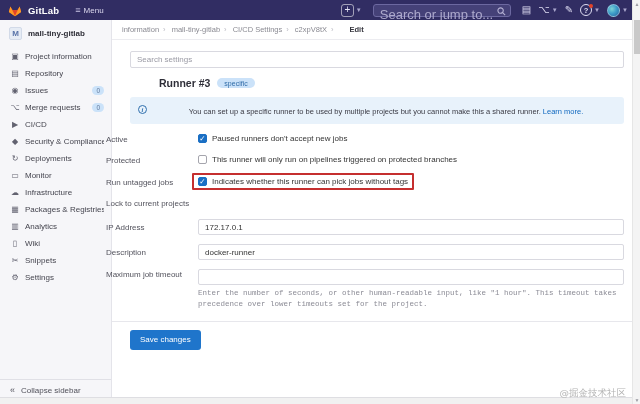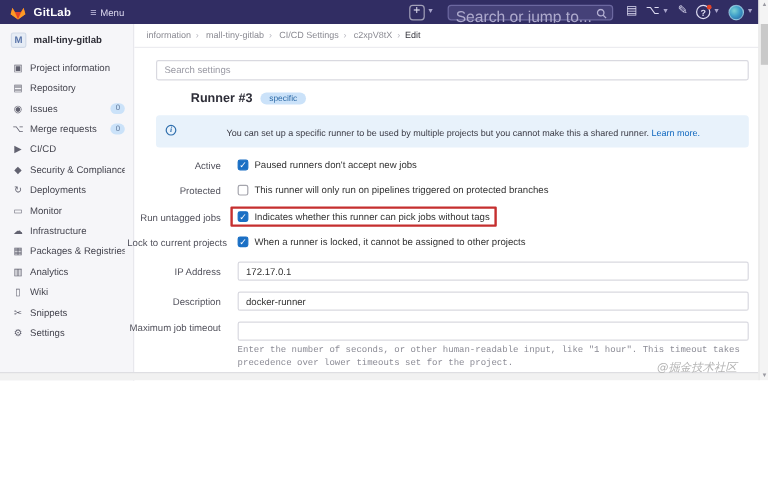--- a/index.html
+++ b/index.html
@@ -1,17 +1,17 @@
 <!DOCTYPE html>
 <html style="--navbar_bg: #312d63; --navbar_search_bg: #454178; --sidebar_bg: #f6f6f9; --accent_blue: #1f75cb; --link_blue: #1068bf; --alert_bg: #e8f2fb; --badge_bg: #cbe2f9; --checkbox_blue: #1a6fc4; --highlight_red: #c52f2f; --logo_orange: #fc6d26; --help_dot: #e24329;"><head>
 <meta charset="utf-8">
 <style>
   * { margin:0; padding:0; box-sizing:border-box; }
   html,body { width:640px; height:404px; overflow:hidden; font-family:"Liberation Sans", sans-serif; background:#fff; }
-  .screen { position:relative; width:640px; height:317px; overflow:hidden; }
+  .screen { position:relative; width:640px; height:404px; overflow:hidden; }
 
   
   .navbar { height:20px; background:var(--navbar_bg); display:flex; align-items:center; justify-content:space-between; padding:0 12px 0 8px; }
   .nav-left { display:flex; align-items:center; gap:6px; }
   .logo svg { display:block; }
   .brand { color:#fff; font-size:9.5px; font-weight:bold; letter-spacing:.2px; }
   .menu-btn { display:flex; align-items:center; gap:3px; margin-left:10px; color:#dcd9ef; font-size:8px; cursor:pointer; }
   .hamburger { font-size:9px; color:#c9c5e4; }
   .nav-right { display:flex; align-items:center; gap:7px; }
   .caret { color:#a9a5cc; font-size:6px; line-height:1; }
@@ -42,61 +42,61 @@
   .side-badge { margin-left:auto; background:var(--badge_bg); color:#61799c; font-size:6.5px; padding:0 4px; border-radius:7px; line-height:9px; }
   .collapse-row { margin-top:auto; border-top:1px solid #e0e0e6; padding:5px 10px 9px; font-size:8px; color:#50505a; display:flex; align-items:center; gap:6px; cursor:pointer; }
   .collapse-ic { font-size:9px; color:#55555f; }
 
   
   main { flex:1; background:#fff; min-width:0; position:relative; }
   .breadcrumb-bar { height:20px; border-bottom:1px solid #ececf0; display:flex; align-items:center; padding:0 10px; font-size:7.5px; color:#8a8a92; }
   .crumbs { display:inline; }
   .crumb { cursor:pointer; }
   .sep { color:#b8b8c0; margin:0 4px; }
-  .crumb-current { color:#36363e; font-weight:normal; }
+  .crumb-current { color:#36363e; font-weight:bold;margin-left:12px; }
 
   .content { padding:8px 16px 0 18px; }
   .settings-search { width:100%; height:17px; border:1px solid #d9d9e0; border-radius:2px; font-size:8px; color:#6a6a74; padding:0 6px; outline:none; font-family:inherit; background:#fff; }
   .settings-search::placeholder { color:#9a9aa4; }
 
   .title-row { margin-top:9px; display:flex; align-items:center; gap:7px;margin-left:29px; }
   .page-title { font-size:10.5px; font-weight:bold; color:#2e2e38; }
   .runner-badge { background:var(--badge_bg); color:#316da8; font-size:7px; padding:1.5px 7px; border-radius:8px; }
 
   .alert { margin-top:8px; background:var(--alert_bg); border-radius:3px; padding:7px 6px 8px 24px; position:relative; font-size:8px; }
   .alert-ic { position:absolute; left:8px; top:8px; width:9px; height:9px; border:1px solid #2f6fad; border-radius:50%; color:#2f6fad; font-size:6.5px; font-weight:bold; font-family:"Liberation Serif", serif; font-style:italic; display:flex; align-items:center; justify-content:center; }
   .alert-heading { font-weight:bold; color:#26263a; }
   .alert-body { margin-top:3px; color:#3a3a44; font-size:7.5px; white-space:nowrap;text-align:center; }
   .alert-link { color:var(--link_blue); cursor:pointer; }
 
   .form { margin-top:10px; font-size:8px; }
   .form-row { display:flex; align-items:flex-start; margin-bottom:11px; }
   .form-row.input-row { margin-bottom:9px; align-items:center; }
-  .form-label { width:92px; margin-left:-24px; padding-right:14px; text-align:right; color:#53535d; flex-shrink:0; white-space:nowrap; padding-top:1px; }
+  .form-label { width:92px; margin-left:-24px; padding-right:14px; text-align:left; color:#53535d; flex-shrink:0; white-space:nowrap; padding-top:1px; }
   .input-row .form-label { padding-top:0; }
   .form-field { flex:1; min-width:0; }
   .cb-box { display:inline-flex; align-items:center; cursor:pointer; }
   .checkbox { width:9px; height:9px; border:1px solid #a5a5ad; border-radius:2px; background:#fff; display:inline-flex; align-items:center; justify-content:center; flex-shrink:0; }
   .checkbox.checked { background:var(--checkbox_blue); border-color:var(--checkbox_blue); }
   .checkbox.checked::after { content:"✓"; color:#fff; font-size:7.5px; line-height:7px; }
   .cb-text { margin-left:5px; color:#333; white-space:nowrap; }
   .hl-box { border:2px solid var(--highlight_red); padding:2px 4px 2px 4px; margin:-4px 0 -4px -6px; border-radius:1px; }
   .text-input { width:100%; height:16px; border:1px solid #d9d9e0; border-radius:2px; font-size:8px; color:#333; padding:0 6px; outline:none; font-family:inherit; }
   .stack { display:flex; flex-direction:column;font-family:Liberation Mono, monospace; }
   .help-text { margin-top:3px; color:#8c8c96; font-size:7.5px; line-height:1.45; }
   .divider { border-top:1px solid #e7e7ec; margin:11px -16px 0 -18px; }
   .save-btn { margin-top:8px; background:var(--accent_blue); color:#fff; border:none; border-radius:3px; font-size:8px; padding:5px 10px 6px; font-family:inherit; cursor:pointer; }
 
   
   .v-scroll { position:absolute; right:0; top:0; bottom:0; width:8px; background:#f4f4f4; border-left:1px solid #e6e6e6; z-index:5; }
   .v-thumb { position:absolute; top:20px; left:1px; width:6px; height:34px; background:#c9c9c9; }
   .v-arrow { position:absolute; left:0; width:8px; text-align:center; font-size:5px; color:#9a9aa2; }
   .v-arrow.up { top:1px; } .v-arrow.down { bottom:1px; }
   .h-scroll { position:absolute; left:0; right:8px; bottom:0; height:7px; background:#f1f1f1; border-top:1px solid #dedee2; z-index:4; }
-  .watermark { position:absolute; right:26px; bottom:4px; color:#b3b3b3; font-size:9.5px; z-index:6; font-family:"DejaVu Sans", sans-serif;font-style:italic; }
+  .watermark { position:absolute; right:14px; bottom:4px; color:#b3b3b3; font-size:9.5px; z-index:6; font-family:"DejaVu Sans", sans-serif; }
 </style>
 </head>
 <body>
 
 <div class="screen">
 
   <header class="navbar">
     <div class="nav-left">
       <span class="logo">
         <svg width="14" height="13" viewBox="0 0 24 22">
@@ -298,26 +298,20 @@
             <div class="form-field">
               <label class="cb-box hl-box">
                 <span class="checkbox checked"></span>
                 <span class="cb-text">Indicates whether this runner can pick jobs without tags</span>
               </label>
             </div>
           </div>
 
           <div class="form-row">
             <div class="form-label">Lock to current projects</div>
-            <div class="form-field">
-              <label class="cb-box">
-                <span class="checkbox checked"></span>
-                <span class="cb-text">When a runner is locked, it cannot be assigned to other projects</span>
-              </label>
-            </div>
           </div>
 
           <div class="form-row input-row">
             <div class="form-label">IP Address</div>
             <div class="form-field">
               <input class="text-input" value="172.17.0.1" style="">
             </div>
           </div>
 
           <div class="form-row input-row">

